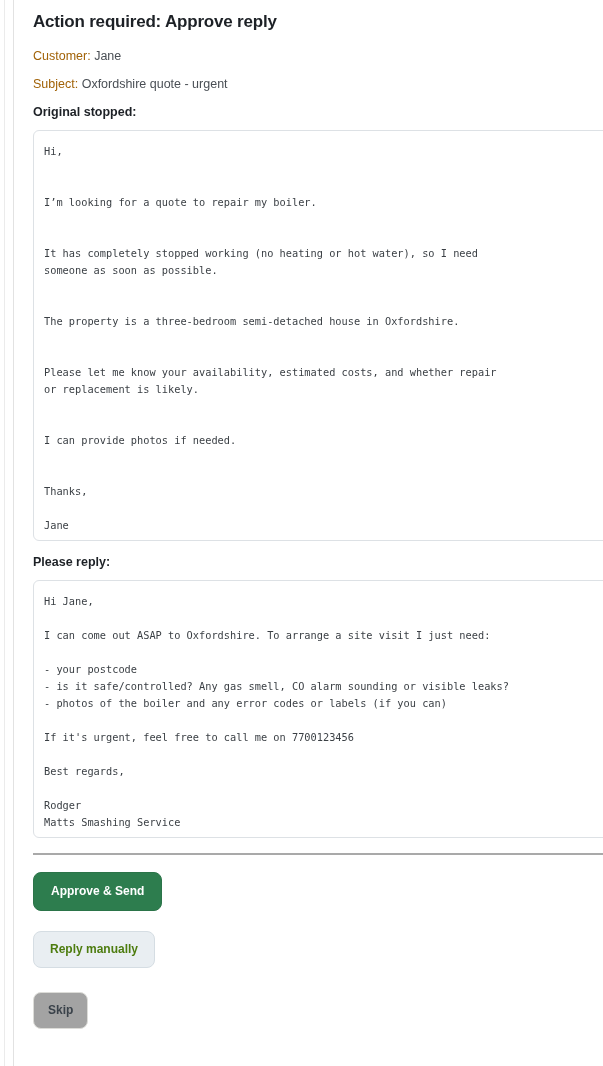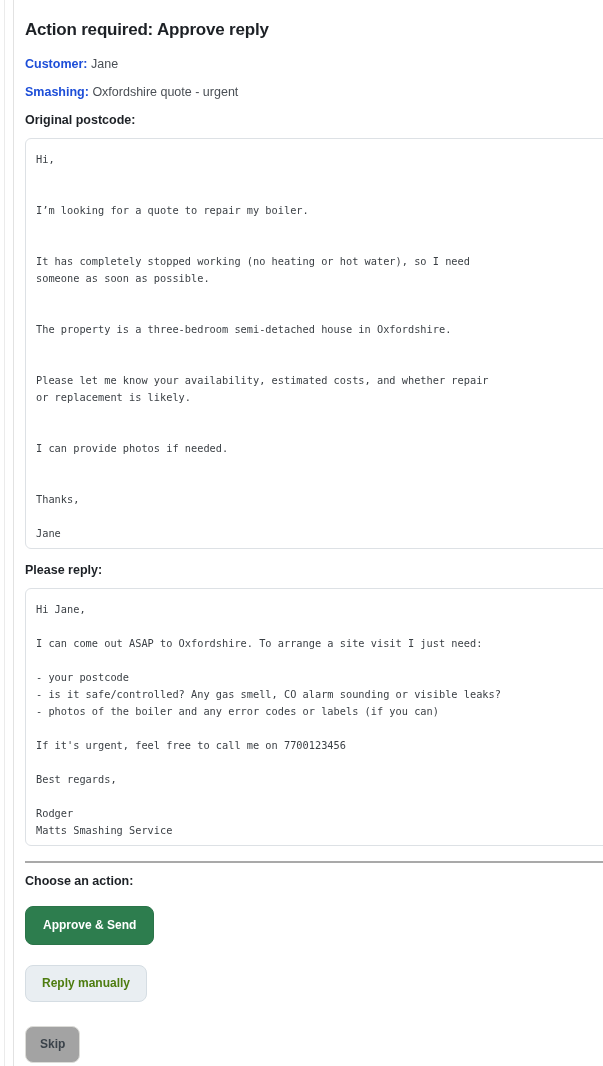--- a/index.html
+++ b/index.html
@@ -18,40 +18,39 @@
   .edge-line {
     position: absolute;
     top: 0;
     bottom: 0;
     width: 1px;
   }
   .edge-outer { left: 4px;  background: #ebebeb; }
   .edge-inner { left: 13px; background: #e2e2e2; }
 
   .content {
-    padding: 12px 0 0 25px;
+    padding: 12px 0 0 33px;
     position: relative;
-    margin-top: 8px;
   }
   .page-title {
     font-size: 17px;
     font-weight: bold;
     letter-spacing: -0.2px;
     margin: 0 0 17px 0;
     color: #1d2126;
   }
   .meta {
     font-size: 12.5px;
     line-height: 15px;
     margin: 0 0 13px 0;
     color: #4a4f55;
   }
   .meta .lbl {
-    font-weight: bold;
-    color: #1d4ed8;
+    font-weight: normal;
+    color: #a16207;
   }
   .section-label {
     font-size: 12.5px;
     line-height: 15px;
     font-weight: bold;
     color: #1d2126;
     margin: 0 0 10px 0;
   }
   .msg-box {
     box-sizing: border-box;
@@ -117,23 +116,23 @@
 
 <div class="edge-line edge-outer"></div>
 <div class="edge-line edge-inner"></div>
 
 <div class="content">
 
   <h1 class="page-title">Action required: Approve reply</h1>
 
   <p class="meta"><span class="lbl">Customer:</span> <span>Jane</span></p>
 
-  <p class="meta"><span class="lbl">Smashing:</span> <span>Oxfordshire quote - urgent</span></p>
+  <p class="meta"><span class="lbl">Subject:</span> <span>Oxfordshire quote - urgent</span></p>
 
-  <p class="section-label">Original postcode:</p>
+  <p class="section-label">Original stopped:</p>
 
   <div class="msg-box">
     <pre>Hi,
 
 
 I’m looking for a quote to repair my boiler.
 
 
 It has completely stopped working (no heating or hot water), so I need
 someone as soon as possible.
@@ -168,21 +167,20 @@
 If it's urgent, feel free to call me on 7700123456
 
 Best regards,
 
 Rodger
 Matts Smashing Service</pre>
   </div>
 
   <hr class="divider">
 
-  <p class="section-label choose-label">Choose an action:</p>
 
   <button class="btn btn-approve">Approve &amp; Send</button>
 
   <button class="btn btn-reply">Reply manually</button>
 
   <button class="btn btn-skip">Skip</button>
 
 </div>
 
 </body></html>

